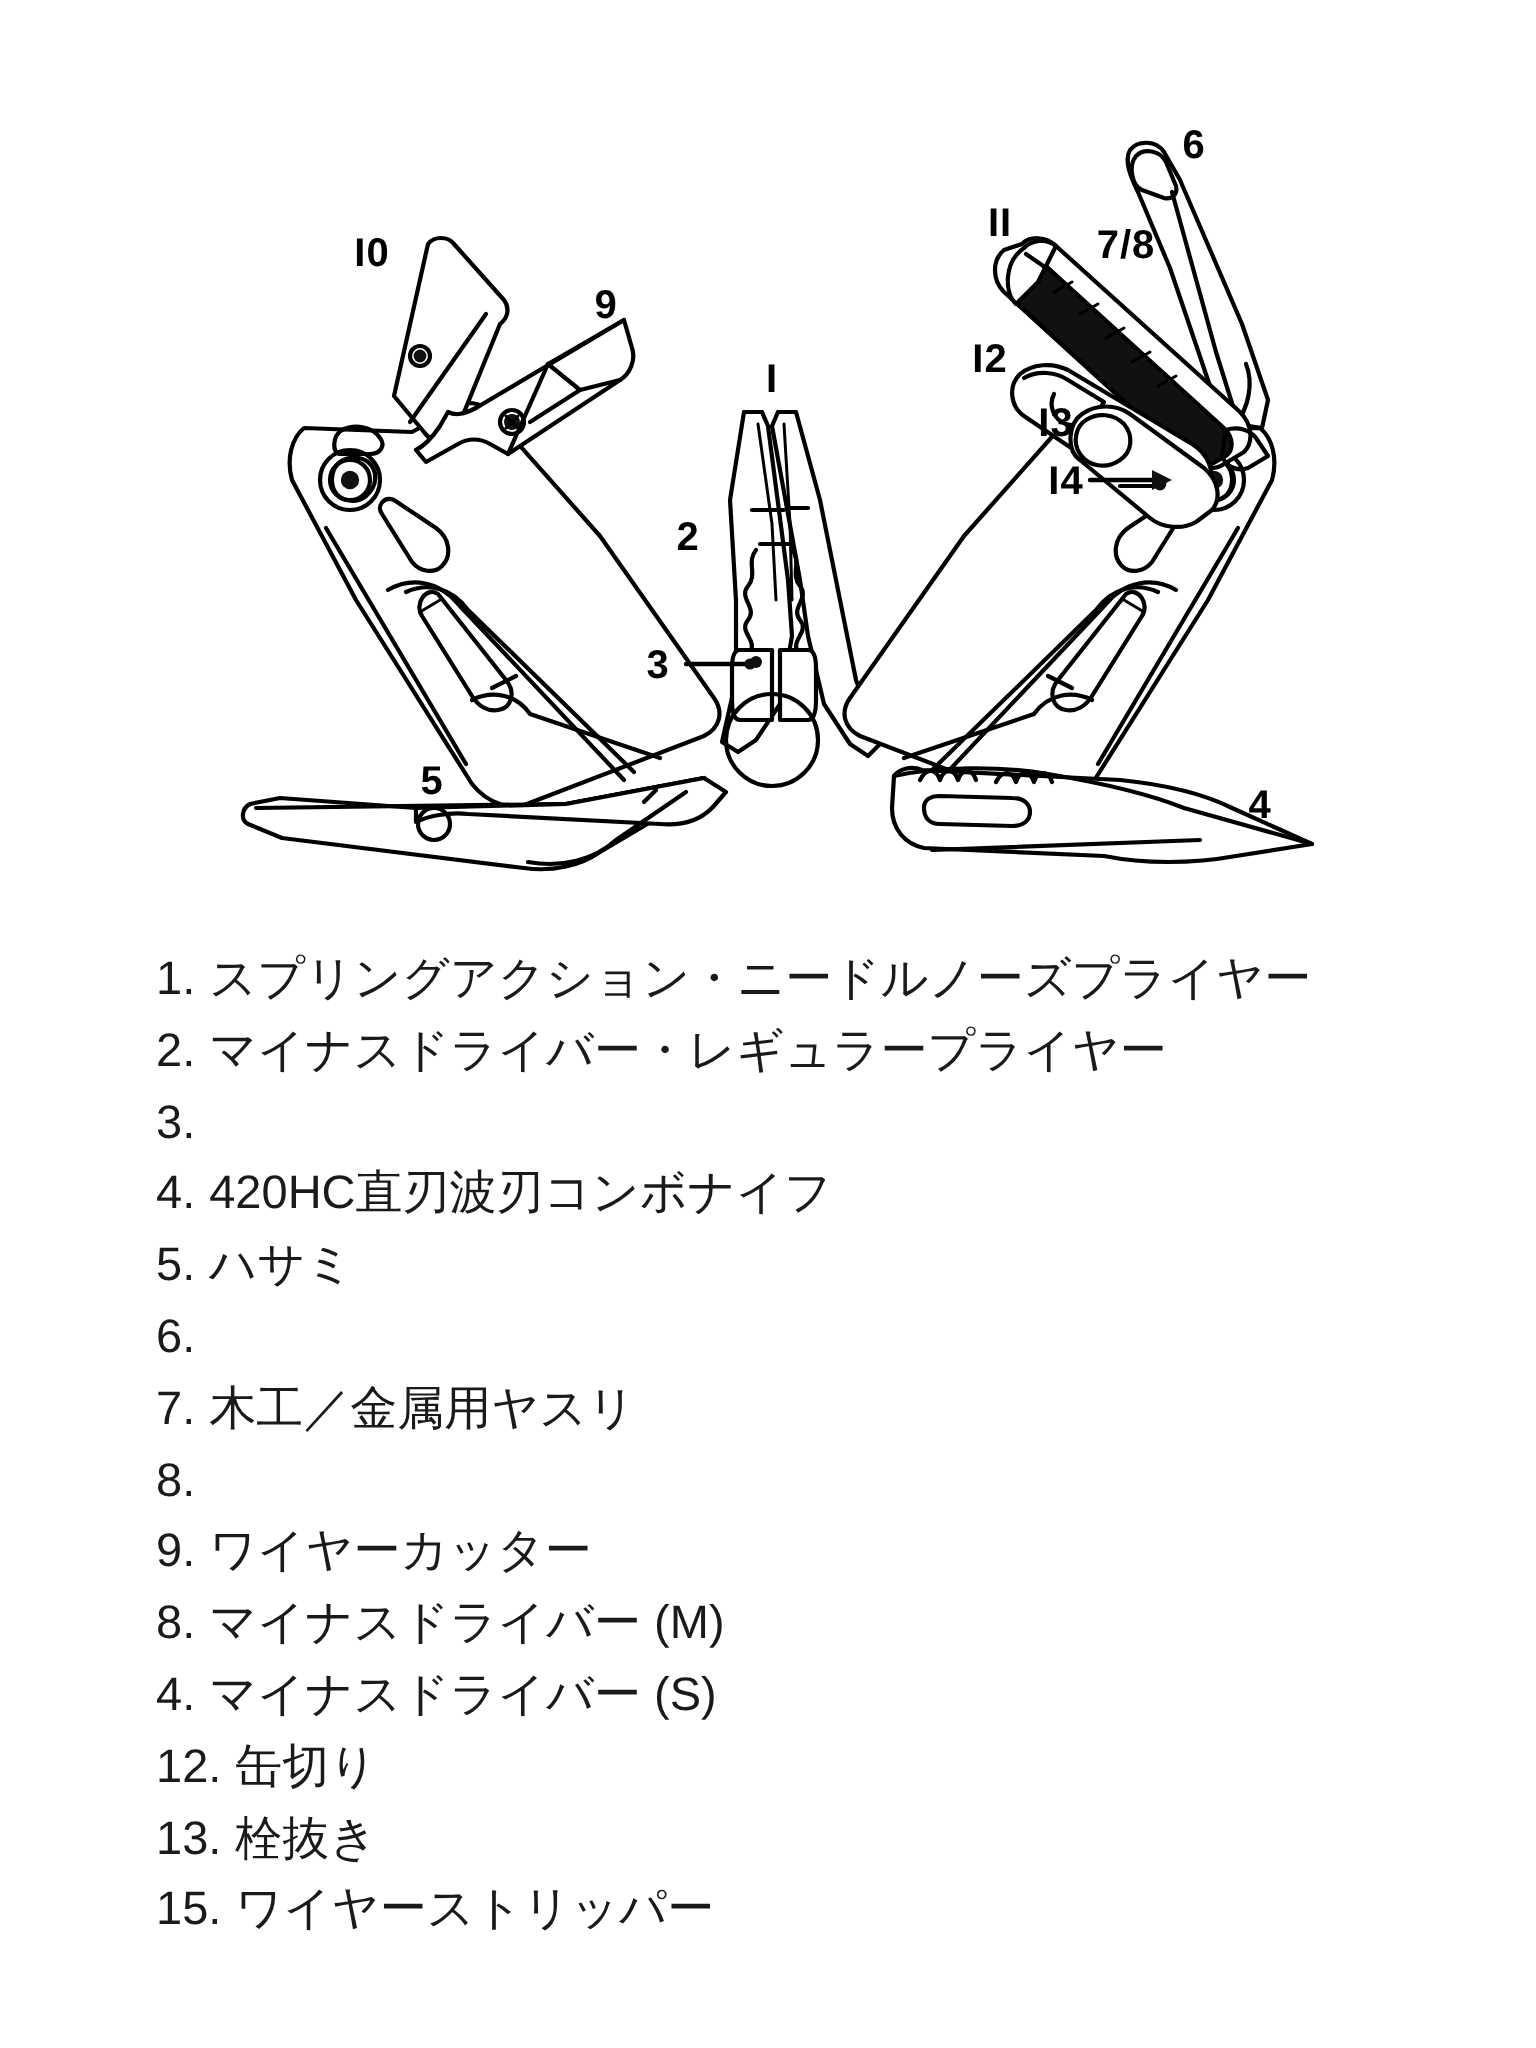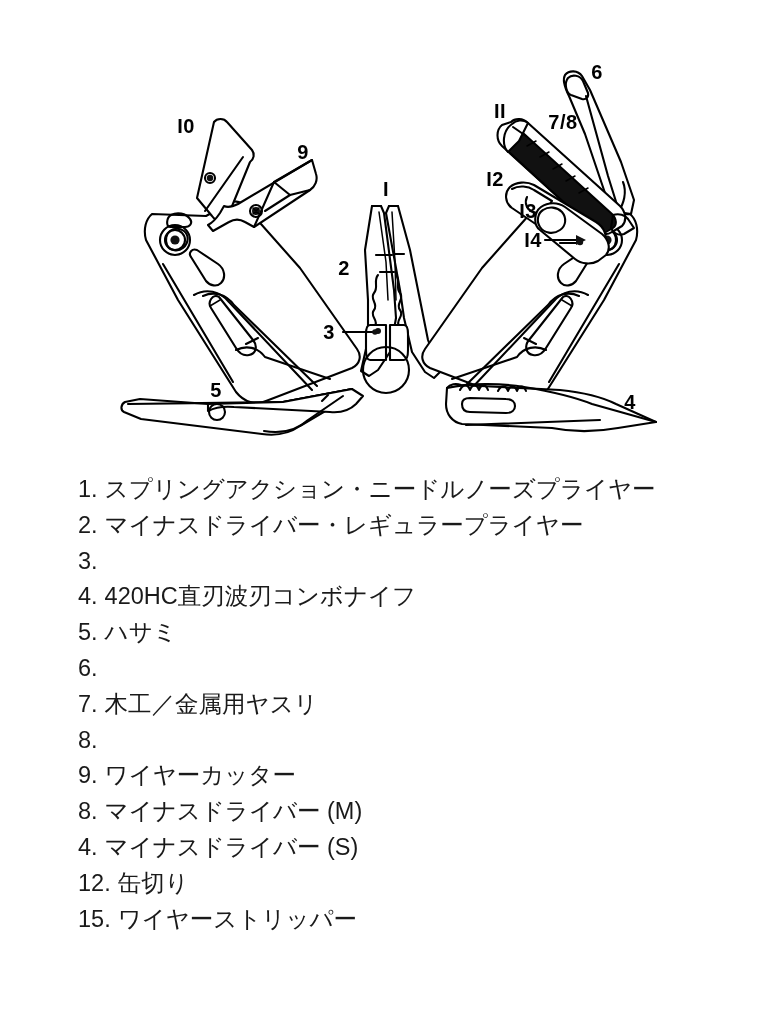--- a/index.html
+++ b/index.html
@@ -296,16 +296,20 @@
   </li>
   <li class="part-row">
     <span class="part-index">4.</span>
     <span class="part-label">マイナスドライバー (S)</span>
   </li>
   <li class="part-row">
     <span class="part-index">12.</span>
     <span class="part-label">缶切り</span>
   </li>
   <li class="part-row">
+    <span class="part-index">13.</span>
+    <span class="part-label">栓抜き</span>
+  </li>
+  <li class="part-row">
     <span class="part-index">15.</span>
     <span class="part-label">ワイヤーストリッパー</span>
   </li>
 </ol>
 
 </body></html>

